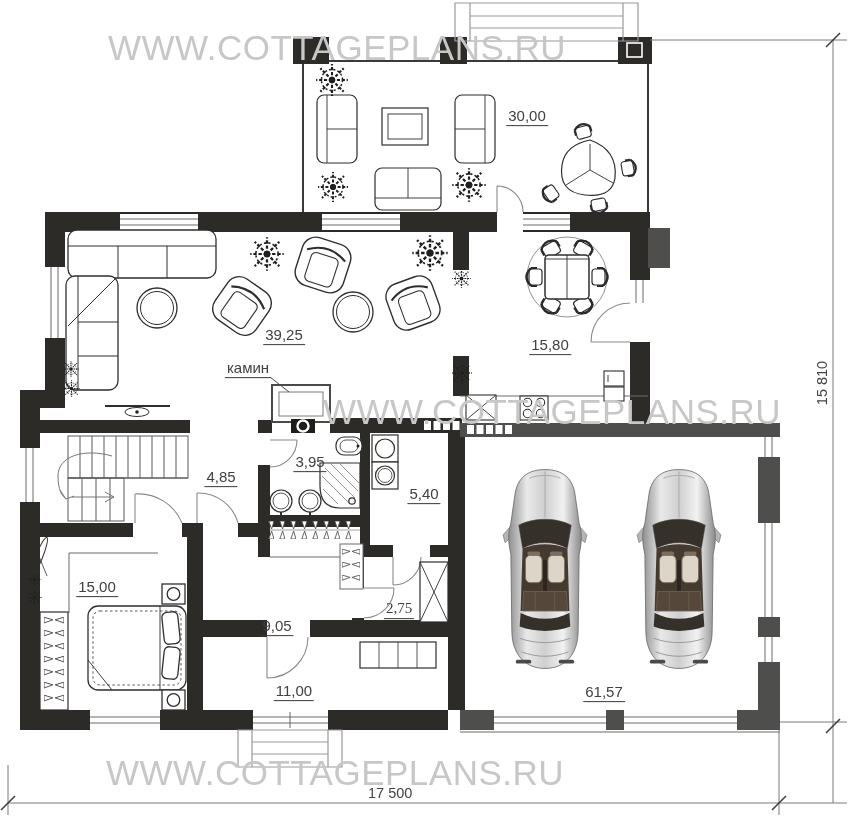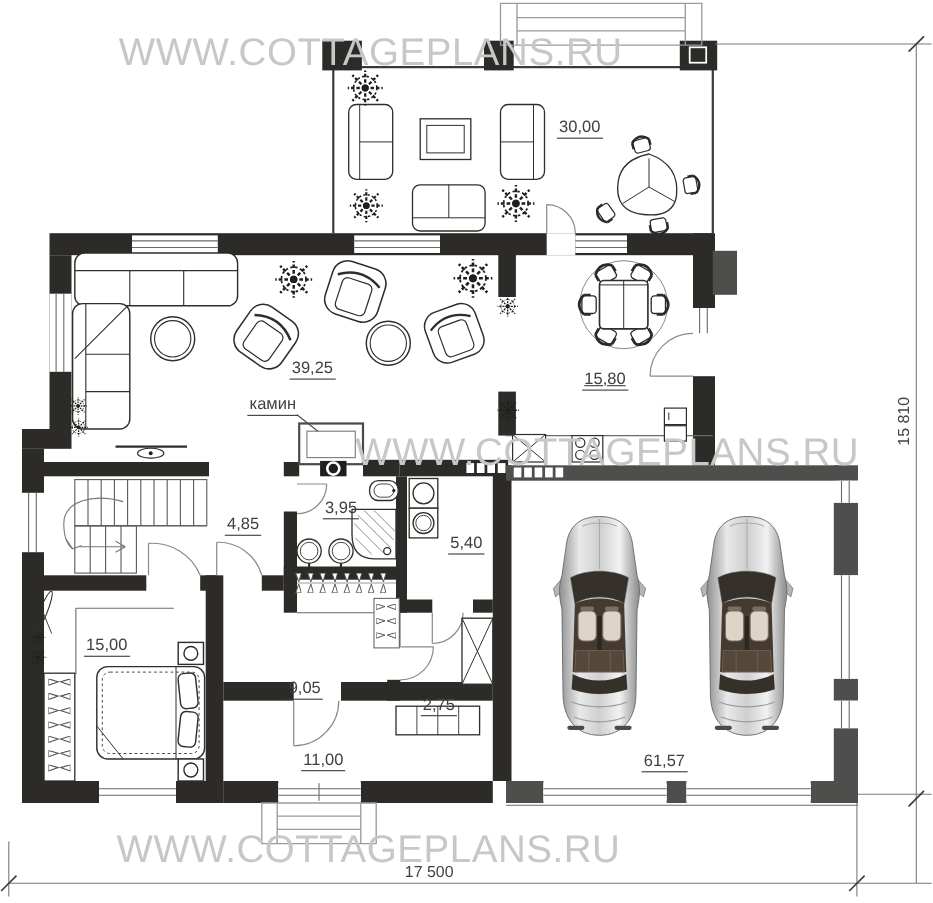--- a/index.html
+++ b/index.html
@@ -442,27 +442,27 @@
   <g stroke="#7a7a7a" stroke-width="1" fill="none">
     <path d="M650,40 H847 M833,40 V803 M8,765 V815 M779,730 V815 M780,722 H847 M8,803 H847"></path>
     <g stroke="#3c3c3c" stroke-width="1.5">
       <path d="M826,47 L840,33 M826,733 L840,719 M1,810 L15,796 M772,810 L786,796"></path>
     </g>
   </g>
 </svg>
 
 <div class="area-label" style="left:527px;top:117px;">30,00</div>
 <div class="area-label" style="left:284px;top:336px;">39,25</div>
-<div class="area-label" style="left:550px;top:346px;text-decoration:underline;">15,80</div>
+<div class="area-label" style="left:550px;top:346px;">15,80</div>
 <div class="area-label" style="left:221px;top:478px;text-align:right;">4,85</div>
 <div class="area-label" style="left:310px;top:463px;">3,95</div>
 <div class="area-label" style="left:424px;top:495px;">5,40</div>
 <div class="area-label" style="left:97px;top:588px;">15,00</div>
 <div class="area-label" style="left:277px;top:587px;margin-top:40px;">9,05</div>
-<div class="area-label" style="left:399px;top:642px;">2,75</div>
+<div class="area-label" style="left:399px;top:610px;font-family:Liberation Serif, serif;">2,75</div>
 <div class="area-label" style="left:294px;top:692px;">11,00</div>
 <div class="area-label" style="left:604px;top:693px;">61,57</div>
 <div class="area-label" style="left:248px;top:369px;">камин</div>
 
 <div class="dim-label" style="left:368px;top:785px;">17 500</div>
 <div class="dim-label dim-v" style="left:800px;top:375px;">15 810</div>
 
 <div class="watermark" style="left:108px;top:28px;">WWW.COTTAGEPLANS.RU</div>
 <div class="watermark" style="left:323px;top:392px;">WWW.COTTAGEPLANS.RU</div>
 <div class="watermark" style="left:106px;top:753px;">WWW.COTTAGEPLANS.RU</div>

